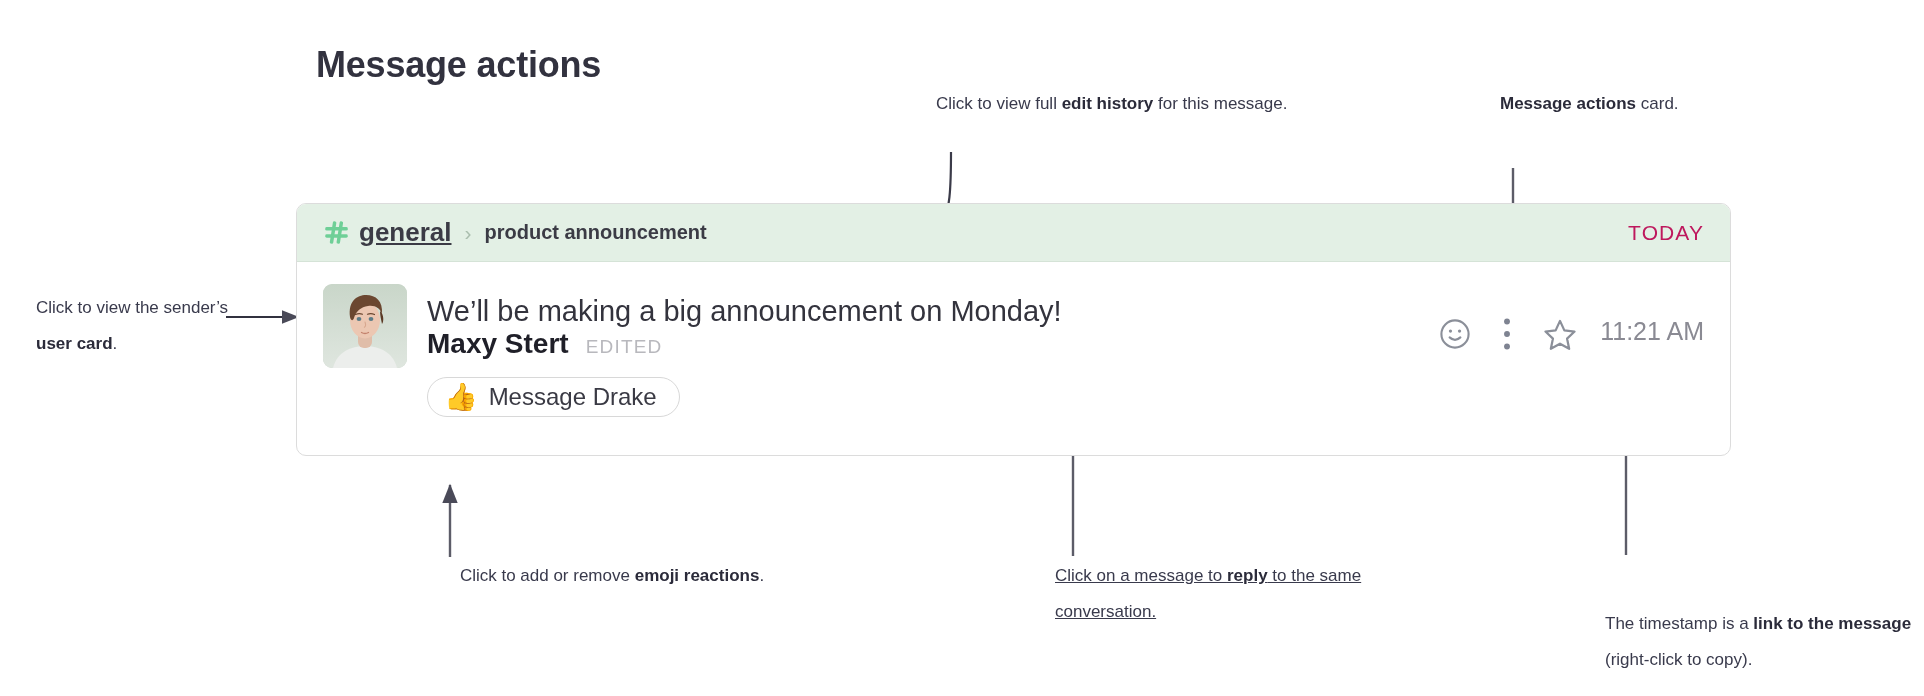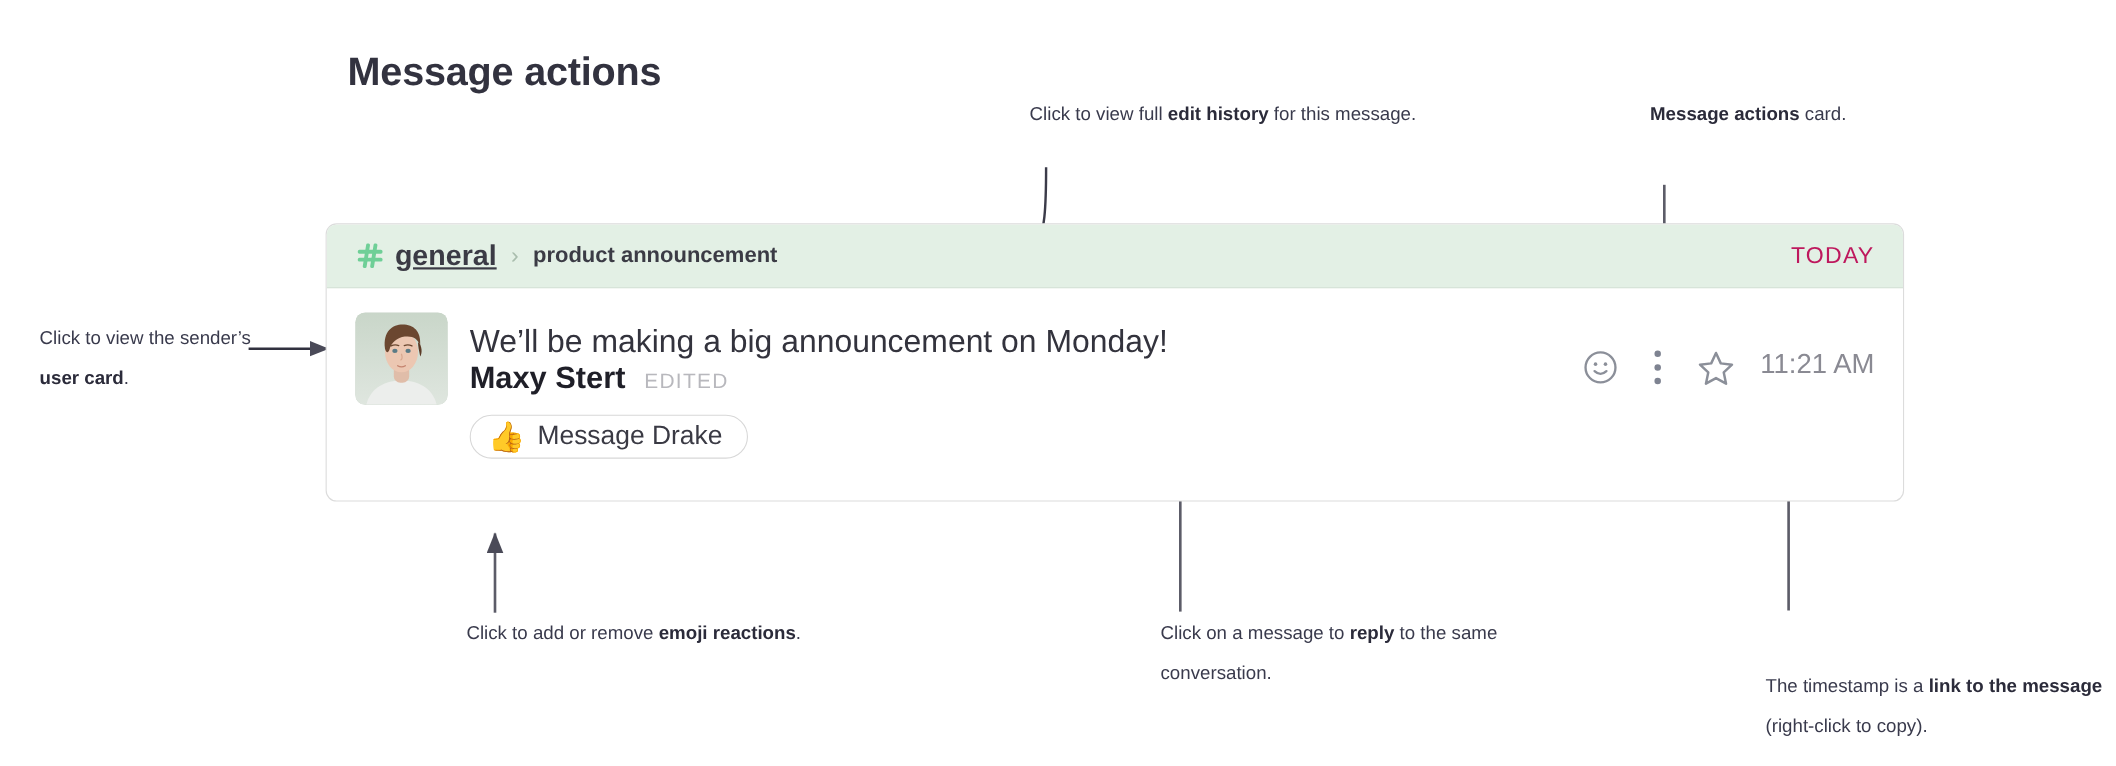--- a/index.html
+++ b/index.html
@@ -31,22 +31,22 @@
     position: absolute;
     font-size: 17px;
     line-height: 36px;
     color: #393a4c;
   }
   .annotation b { font-weight: 700; color: #2b2b3a; }
 
   #anno-edit-history { left: 936px; top: 86px; width: 420px; }
   #anno-actions-menu { left: 1500px; top: 86px; width: 300px; }
   #anno-user-card   { left: 36px;  top: 290px; width: 230px; }
-  #anno-emoji       { left: 424px; top: 558px; width: 340px; }
-  #anno-reply       { left: 1055px; top: 558px; width: 400px; }
+  #anno-emoji       { left: 442px; top: 558px; width: 340px; text-align: center; }
+  #anno-reply       { left: 1055px; top: 558px; width: 400px; text-decoration: underline; }
   #anno-timestamp   { left: 1605px; top: 558px; width: 310px; margin-top: 48px; }
 
   
   #connectors {
     position: absolute;
     left: 0; top: 0;
     width: 1924px; height: 696px;
     pointer-events: none;
   }
 

